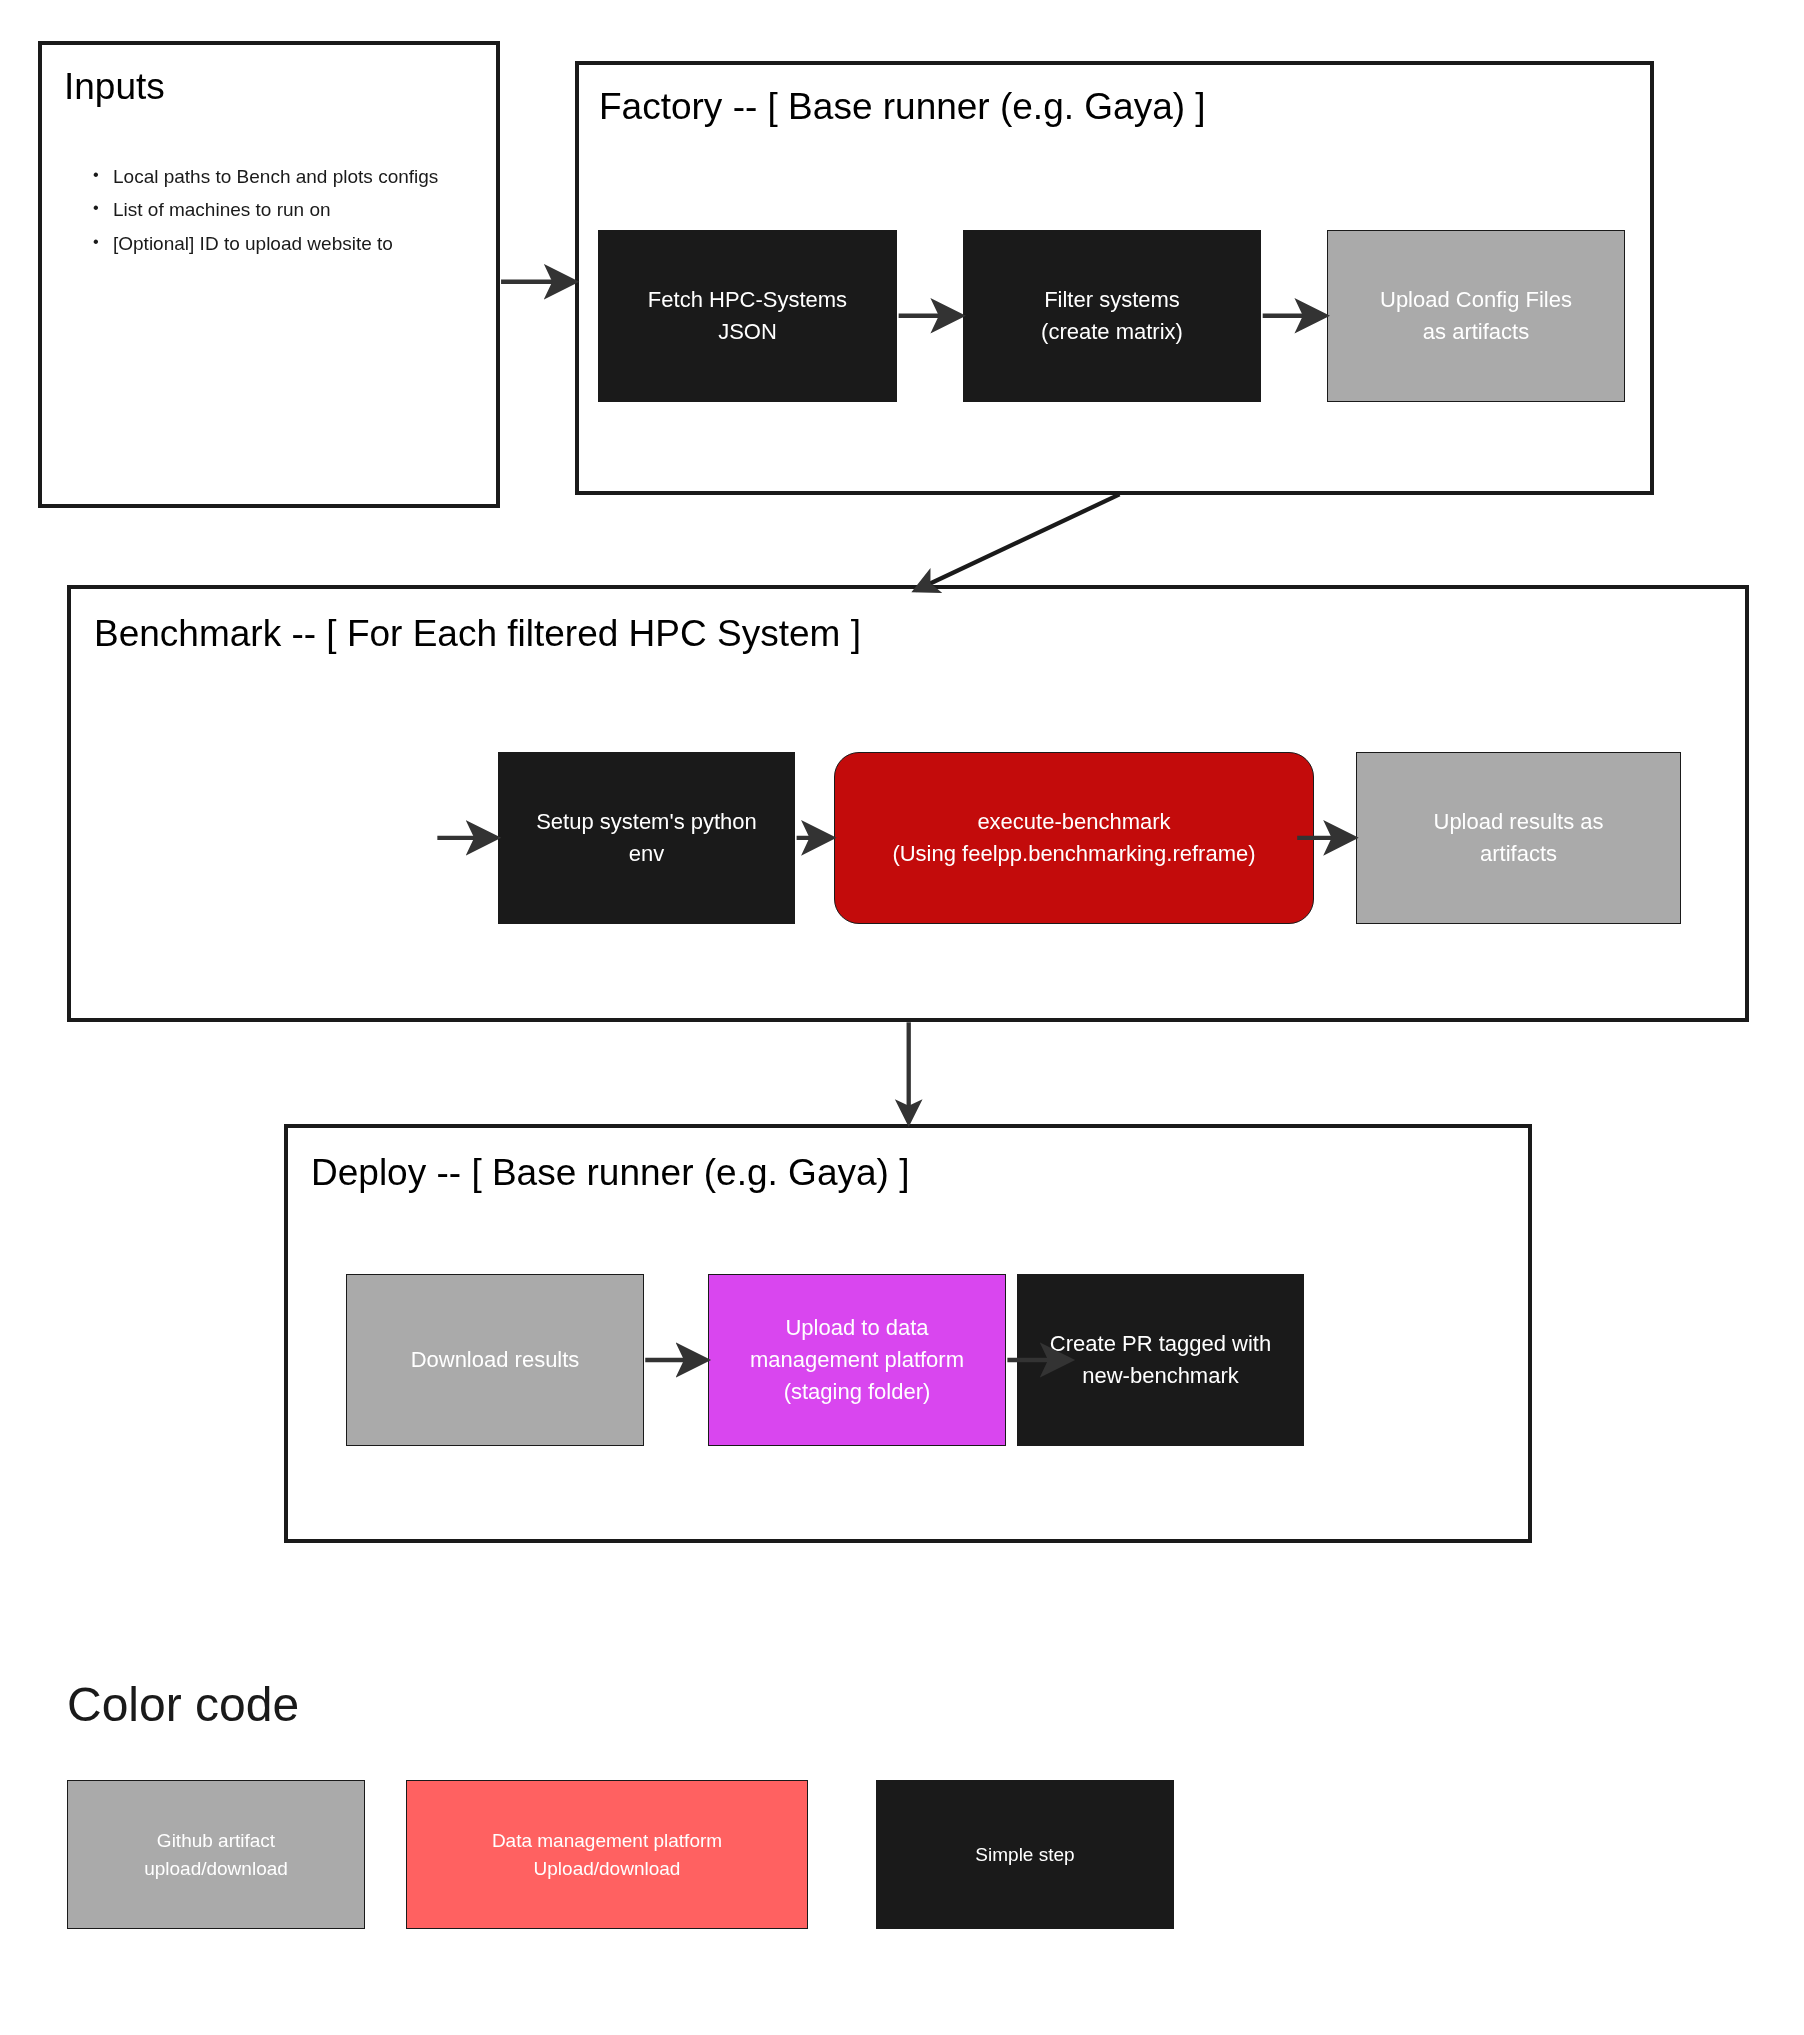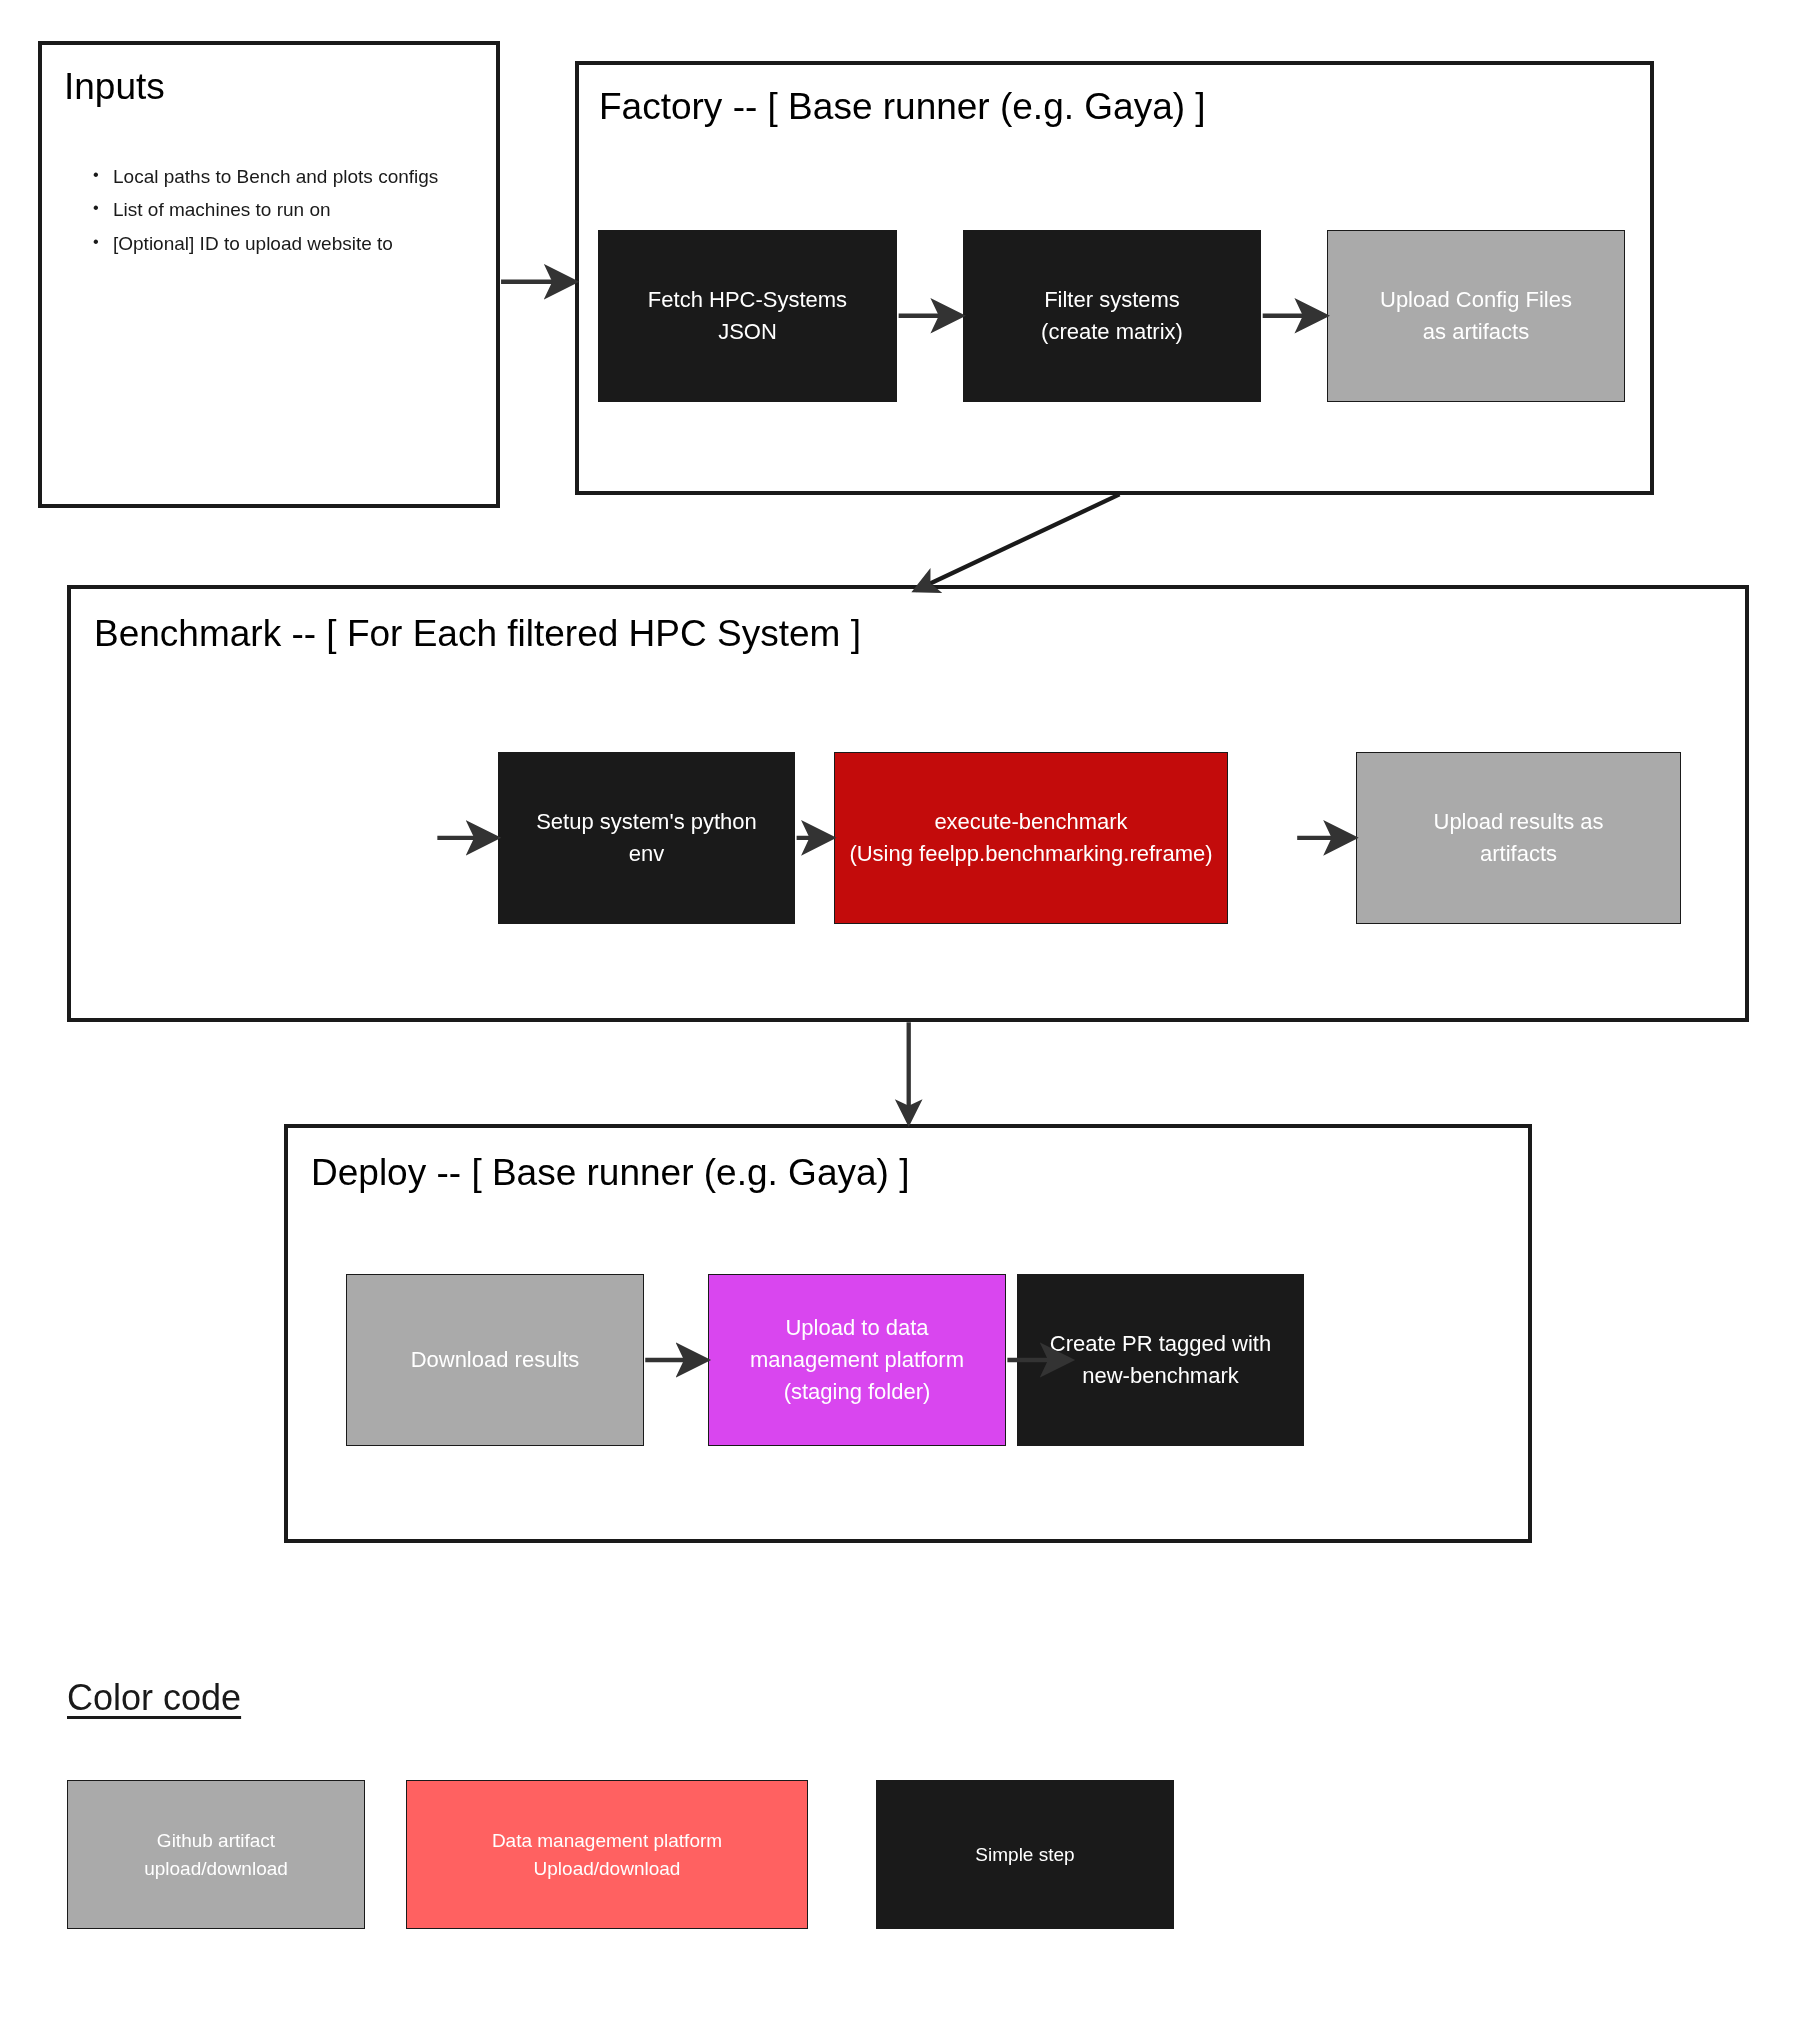--- a/index.html
+++ b/index.html
@@ -98,36 +98,35 @@
   .step.pink  { background: #d946ef; }
 
   
   #f-step1 { left: 598px; top: 230px; width: 299px; height: 172px; }
   #f-step2 { left: 963px; top: 230px; width: 298px; height: 172px; }
   #f-step3 { left: 1327px; top: 230px; width: 298px; height: 172px; }
 
   
   #b-step1 { left: 133px; top: 752px; width: 303px; height: 172px; }
   #b-step2 { left: 498px; top: 752px; width: 297px; height: 172px; }
-  #b-step3 { left: 834px; top: 752px; width: 394px; height: 172px; }
+  #b-step3 { left: 834px; top: 752px; width: 480px; height: 172px; border-radius: 25px; }
   #b-step4 { left: 1356px; top: 752px; width: 325px; height: 172px; }
 
   
   #d-step1 { left: 346px; top: 1274px; width: 298px; height: 172px; }
   #d-step2 { left: 708px; top: 1274px; width: 298px; height: 172px; }
   #d-step3 { left: 1017px; top: 1274px; width: 287px; height: 172px; }
 
   
   #legend-title {
     position: absolute;
     left: 67px;
     top: 1677px;
-    font-size: 36px;
+    font-size: 48px;
     color: #1a1a1a;
-    text-decoration: underline;
     text-underline-offset: 5.7px;
     white-space: nowrap;
   }
   .legend-box {
     position: absolute;
     box-sizing: border-box;
     display: flex;
     align-items: center;
     justify-content: center;
     text-align: center;

